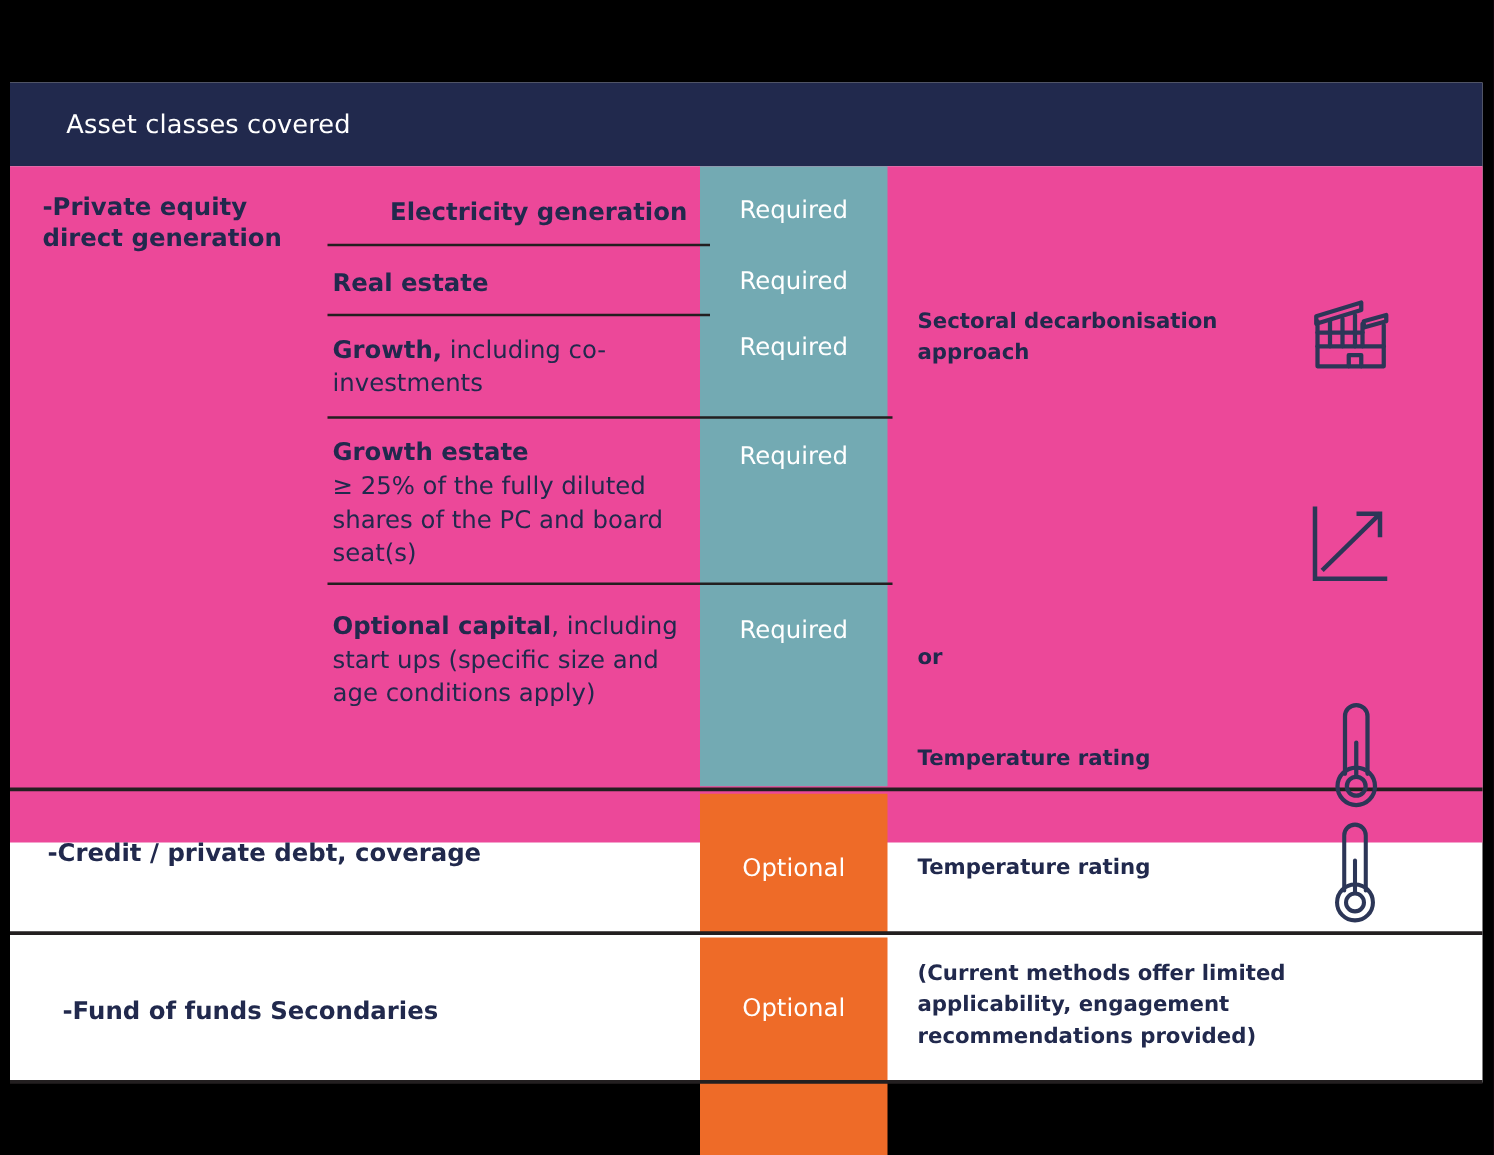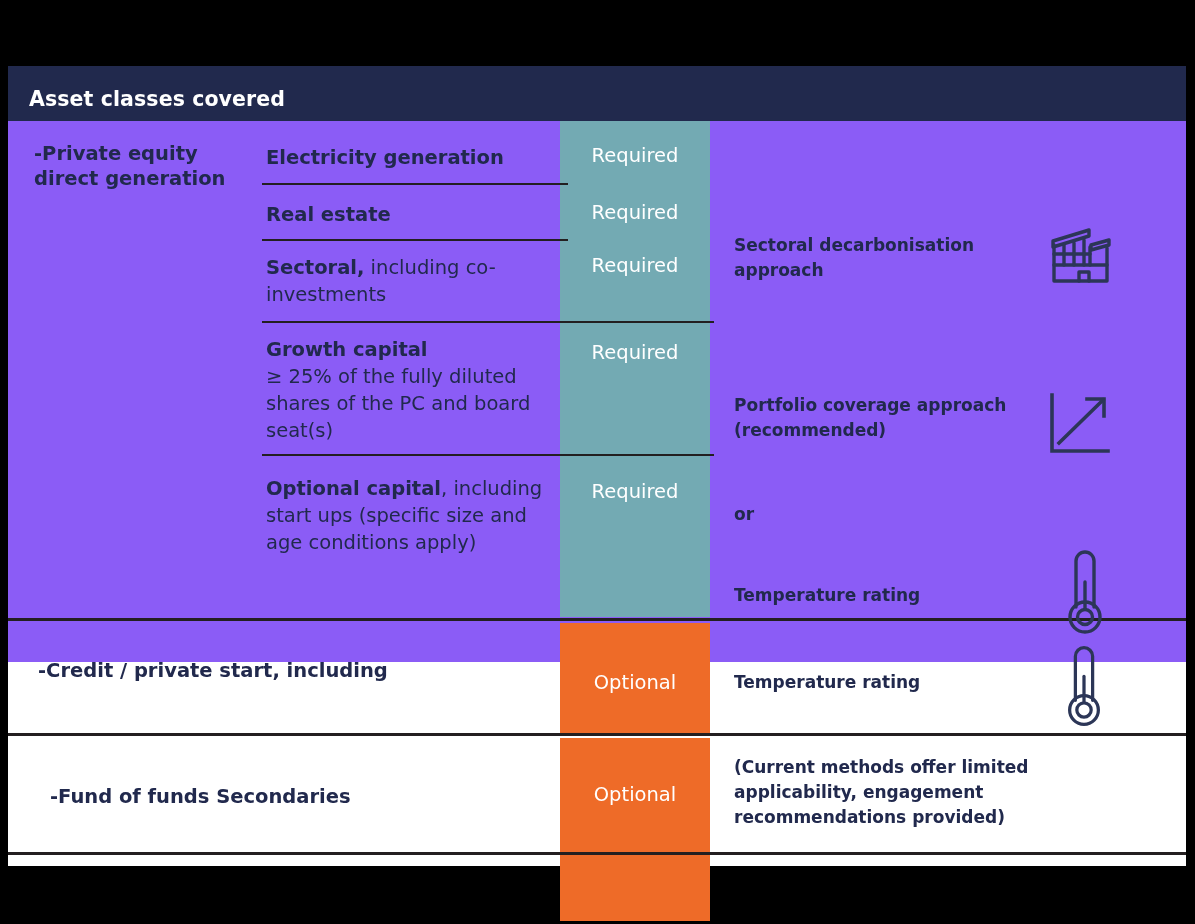--- a/index.html
+++ b/index.html
@@ -37,32 +37,32 @@
     position: absolute;
     top: 0;
     height: 67px;
     line-height: 67px;
     color: #ffffff;
     font-size: 20.5px;
     font-weight: 400;
     letter-spacing: 0.1px;
     white-space: nowrap;
   }
-  .hc-asset   { left: 21px; font-weight: bold; }
+  .hc-asset   { left: 45px; }
   .hc-target  { left: 552px; }
   .hc-method  { left: 724px; }
 
   
   .body-region {
     position: absolute;
     left: 0;
-    top: 55px;
+    top: 67px;
     width: 1178px;
     height: 541px;
-    background: #8b5cf6;
+    background: #ec4899;
   }
 
   
   .band {
     position: absolute;
     left: 552px;
     width: 150px;
   }
   .band-teal   { background: #73aab3; }
   .band-orange { background: #ee6b28; }
@@ -155,37 +155,37 @@
     <div class="sub-rule" style="top:62px;  width:306px;"></div>
     <div class="sub-rule" style="top:118px; width:306px;"></div>
     <div class="sub-rule" style="top:200px; width:452px;"></div>
     <div class="sub-rule" style="top:333px; width:452px;"></div>
 
     <div class="asset-group-label" style="top:20px;">
       <div>-Private equity</div>
       <div>direct generation</div>
     </div>
 
-    <div class="sub-label" style="top:23px;">
+    <div class="sub-label" style="top:23px;margin-left:46px;">
       <b>Electricity generation</b>
     </div>
     <div class="status-text" style="top:23px;">Required</div>
 
     <div class="sub-label" style="top:80px;">
       <b>Real estate</b>
     </div>
     <div class="status-text" style="top:80px;">Required</div>
 
     <div class="sub-label" style="top:133px; width:300px;">
-      <b>Sectoral,</b><span class="reg"> including co-investments</span>
+      <b>Growth,</b><span class="reg"> including co-investments</span>
     </div>
     <div class="status-text" style="top:133px;">Required</div>
 
     <div class="sub-label" style="top:215px; width:300px;">
-      <div><b>Growth capital</b></div>
+      <div><b>Growth estate</b></div>
       <div class="reg">≥ 25% of the fully diluted shares of the PC and board seat(s)</div>
     </div>
     <div class="status-text" style="top:220px;">Required</div>
 
     <div class="sub-label" style="top:354px; width:300px;">
       <b>Optional capital</b><span class="reg">, including start ups (specific size and age conditions apply)</span>
     </div>
     <div class="status-text" style="top:359px;">Required</div>
 
     <div class="method-text" style="top:112px;">Sectoral decarbonisation approach</div>
@@ -197,21 +197,20 @@
         <path d="M11 44 L64 44"></path>
         <path d="M11 33 L47 33"></path>
         <path d="M21 24 L21 44"></path>
         <path d="M31 22 L31 44"></path>
         <path d="M41 19 L41 44"></path>
         <path d="M47 26 L47 44"></path>
         <path d="M36 60 L36 51 L46 51 L46 60"></path>
       </svg>
     </div>
 
-    <div class="method-text" style="top:272px;">Portfolio coverage approach (recommended)</div>
     <div class="method-icon" style="left:1038px; top:270px;">
       <svg width="68" height="68" viewBox="0 0 68 68" fill="none" stroke="#2c3657" stroke-width="3.6" stroke-linejoin="miter" stroke-linecap="square">
         <path d="M6 4 L6 60 L62 60"></path>
         <path d="M13 52 L57 9"></path>
         <path d="M41 8 L58 8 L58 25"></path>
       </svg>
     </div>
 
     <div class="method-text" style="top:381px;">or</div>
 
@@ -219,21 +218,21 @@
     <div class="method-icon" style="left:1044px; top:424px; height:94px;">
       <svg width="66" height="94" viewBox="0 0 66 94" fill="none" stroke="#2c3657" stroke-width="3.4" stroke-linecap="round">
         <path d="M24 62 L24 16 a9 9 0 0 1 18 0 L42 62"></path>
         <circle cx="33" cy="72" r="15"></circle>
         <circle cx="33" cy="72" r="7.5"></circle>
         <path d="M33 37 L33 64"></path>
       </svg>
     </div>
 
     <div class="asset-group-label" style="top:537px; left:30px;">
-      <div>-Credit / private start, including</div>
+      <div>-Credit / private debt, coverage</div>
     </div>
     <div class="status-text" style="top:550px;">Optional</div>
     <div class="method-text" style="top:549px;">Temperature rating</div>
     <div class="method-icon" style="left:1044px; top:520px; height:90px;">
       <svg width="64" height="90" viewBox="0 0 66 94" fill="none" stroke="#2c3657" stroke-width="3.4" stroke-linecap="round">
         <path d="M24 62 L24 16 a9 9 0 0 1 18 0 L42 62"></path>
         <circle cx="33" cy="72" r="15"></circle>
         <circle cx="33" cy="72" r="7.5"></circle>
         <path d="M33 37 L33 64"></path>
       </svg>

